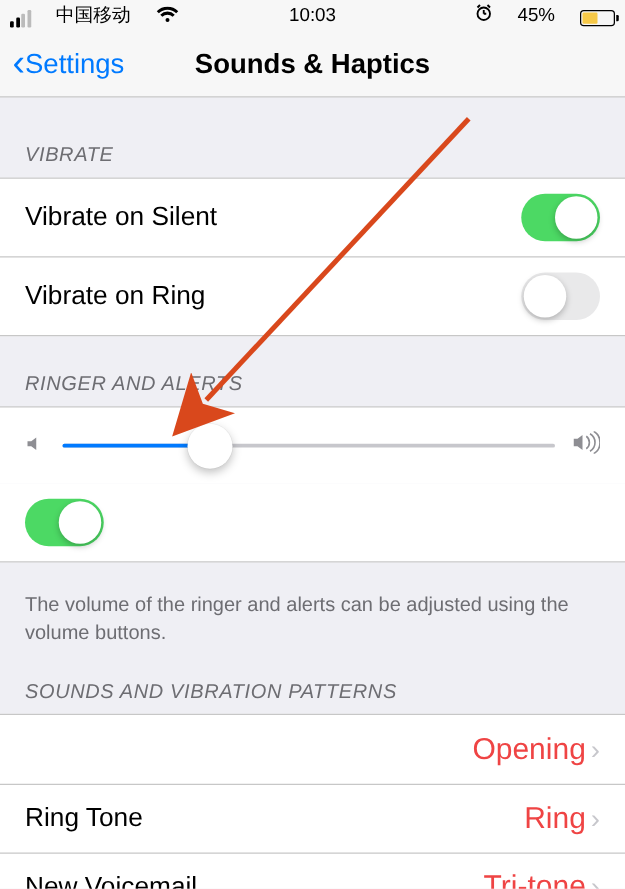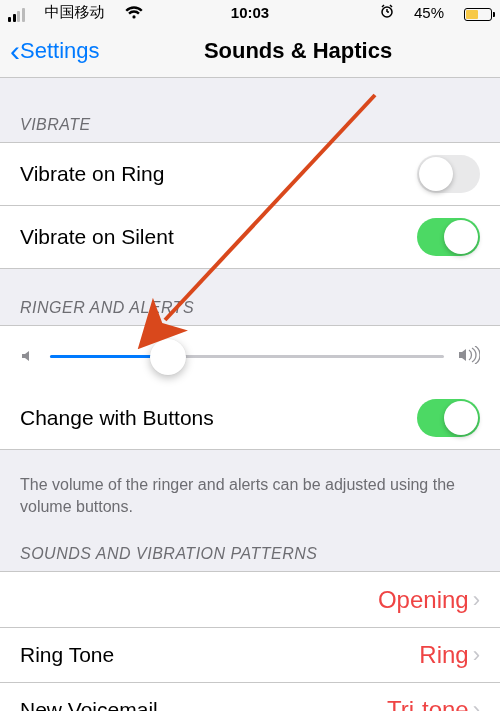--- a/index.html
+++ b/index.html
@@ -18,21 +18,21 @@
       height: 24px;
       background: #f7f7f7;
       display: flex;
       align-items: center;
       justify-content: space-between;
       padding: 0 8px;
       font-size: 15px;
       font-weight: 500;
     }
     .status-left, .status-right { display: flex; align-items: flex-end; gap: 20px; }
-    .status-center { position: absolute; left: 50%; transform: translateX(-50%); font-weight: 700; }
+    .status-center { position: absolute; left: 50%; transform: translateX(-50%); font-weight: 400; }
     .signal-bars { display: inline-flex; align-items: flex-end; gap: 1.5px; }
     .signal-bars span { width: 3px; background: #bbb; border-radius: 1px; }
     .signal-bars span:nth-child(1){height:5px;background:#000;}
     .signal-bars span:nth-child(2){height:8px;background:#000;}
     .signal-bars span:nth-child(3){height:11px;}
     .signal-bars span:nth-child(4){height:14px;}
     .battery {
       width: 28px; height: 13px; border: 1px solid #000; border-radius: 3px;
       position: relative; display: inline-block;
     }
@@ -44,21 +44,21 @@
       height: 54px;
       background: #f7f7f7;
       border-bottom: 1px solid #c7c7c7;
       display: flex;
       align-items: center;
       position: relative;
       padding: 0 10px;
     }
     .back-btn { display: flex; align-items: center; color: #007aff; font-size: 22px; }
     .back-chevron { font-size: 30px; line-height: 1; margin-right: 0px; font-weight: 300; }
-    .nav-title { position: absolute; left: 50%; transform: translateX(-50%); font-size: 22px; font-weight: 600; margin-left: 48px; }
+    .nav-title { position: absolute; left: 50%; transform: translateX(-50%); font-size: 22px; font-weight: 600; }
 
     
     .section-header {
       font-size: 16px; color: #6d6d72; letter-spacing: 0.5px;
       padding: 30px 20px 8px; text-transform: uppercase; font-style: italic;
     }
     .section-header.first { padding-top: 38px; }
     .section-footer {
       font-size: 16px; color: #6d6d72; padding: 24px 20px 10px; line-height: 1.35;
     }
@@ -147,28 +147,28 @@
   <div class="back-btn">
     <span class="back-chevron">‹</span>
     <span>Settings</span>
   </div>
   <div class="nav-title">Sounds &amp; Haptics</div>
 </div>
 
 <div class="section-header first">VIBRATE</div>
 <div class="group">
   <div class="row">
+    <span class="label">Vibrate on Silent</span>
+    <div class="toggle on">
+        <div class="knob"></div>
+      </div>
+  </div>
+  <div class="row">
     <span class="label">Vibrate on Ring</span>
     <div class="toggle off">
-        <div class="knob"></div>
-      </div>
-  </div>
-  <div class="row">
-    <span class="label">Vibrate on Silent</span>
-    <div class="toggle on">
         <div class="knob"></div>
       </div>
   </div>
 </div>
 
 <div class="section-header">RINGER AND ALERTS</div>
 <div class="slider-row">
   <span class="speaker-icon">
     <svg width="16" height="16" viewBox="0 0 16 16">
         <path d="M2 6h3l4-3v10l-4-3H2z" fill="#8e8e93"></path>
@@ -180,21 +180,20 @@
   </div>
   <span class="speaker-icon">
     <svg width="22" height="18" viewBox="0 0 22 18">
         <path d="M1 6h3l4-3v12l-4-3H1z" fill="#8e8e93"></path>
         <path d="M11 4c1.5 1 2.5 3 2.5 5s-1 4-2.5 5M14 2c2.5 1.5 4 4 4 7s-1.5 5.5-4 7M17 0c3.5 2 5 5.5 5 9s-1.5 7-5 9" fill="none" stroke="#8e8e93" stroke-width="1.3"></path>
       </svg>
   </span>
 </div>
 <div class="group" style="border-top:none">
   <div class="row">
-    <span class="label">Change with Buttons</span>
     <div class="toggle on">
         <div class="knob"></div>
       </div>
   </div>
 </div>
 <div class="section-footer">The volume of the ringer and alerts can be adjusted using the volume buttons.</div>
 
 <div class="section-header" style="padding-top:18px">SOUNDS AND VIBRATION PATTERNS</div>
 <div class="group">
   <div class="row">

